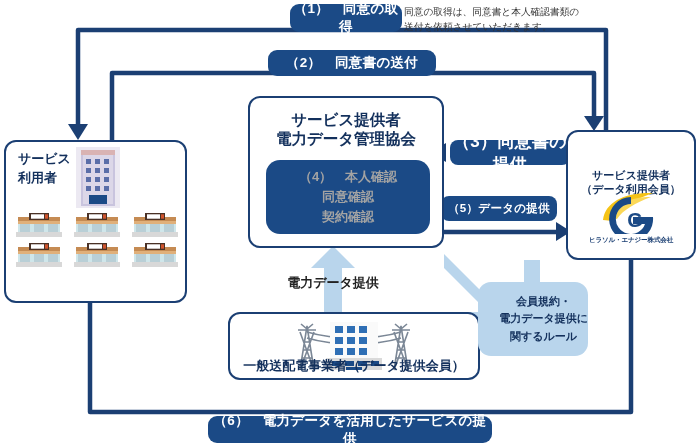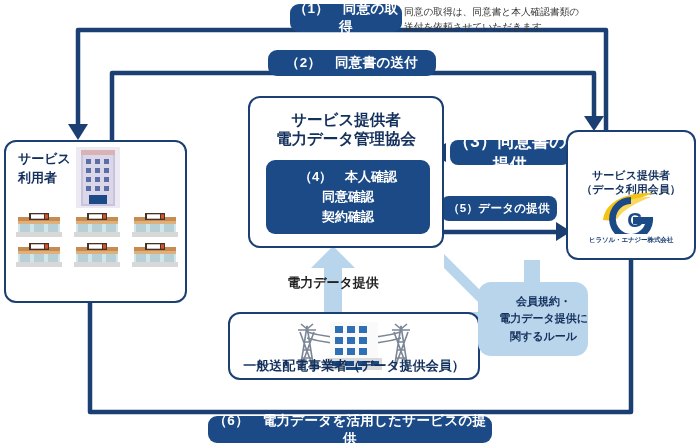--- a/index.html
+++ b/index.html
@@ -31,21 +31,21 @@
   
   #userbox{left:4px;top:140px;width:183px;height:163px;}
   #userlabel{position:absolute;left:12px;top:8px;font-size:13px;color:#13305c;
              font-weight:bold;line-height:1.45;}
   .bldg{position:absolute;left:70px;top:5px;width:44px;height:61px;background:#ece9f2;}
   .mkt{position:absolute;width:50px;height:26px;}
   
   #assoc{left:248px;top:96px;width:196px;height:152px;}
   #assocttl{position:absolute;left:0;top:12px;width:100%;font-size:15.5px;}
   #associnner{position:absolute;left:16px;top:62px;width:164px;height:74px;
-              background:#1b4a86;border-radius:9px;color:#ffffff;font-weight:bold;
+              background:#1b4a86;border-radius:14px;color:#a3a3a3;font-weight:bold;
               font-size:13px;line-height:1.55;padding-top:7px;box-sizing:border-box;
               text-align:center;}
   
   #provider{left:566px;top:130px;width:130px;height:130px;}
   #provttl{position:absolute;left:0;top:9px;width:100%;font-size:11px;margin-top:28px;}
   #logowrap{position:absolute;left:0;top:58px;width:100%;text-align:center;}
   #logocap{position:absolute;left:0;top:104px;width:100%;text-align:center;
            font-size:6.6px;color:#1b3f73;font-weight:bold;letter-spacing:-.2px;}
   
   #tso{left:228px;top:312px;width:252px;height:68px;}

